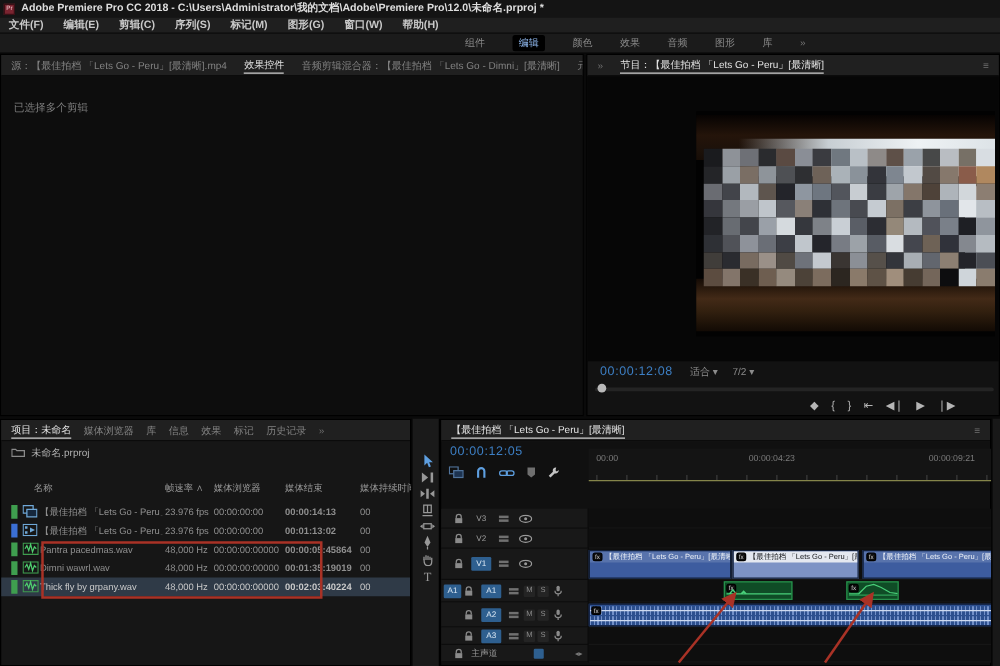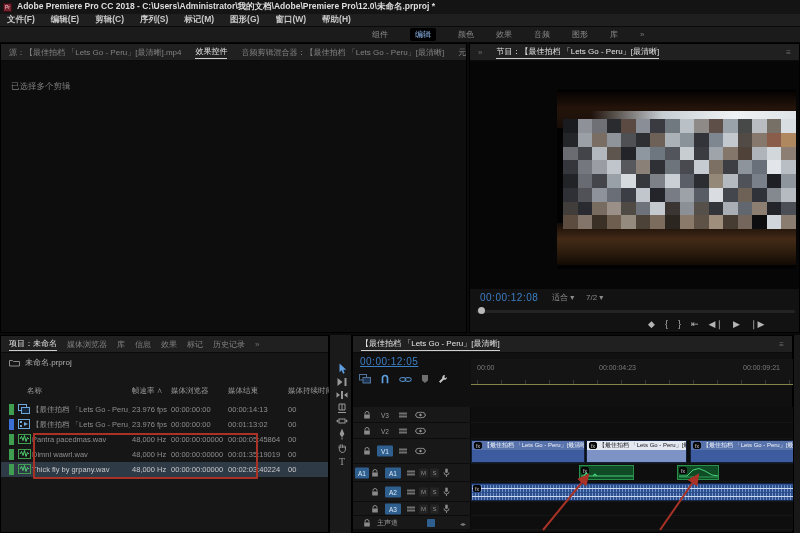--- a/index.html
+++ b/index.html
@@ -65,30 +65,30 @@
   #proj-header-row { position:absolute; left:0; top:50px; width:100%; height:14px; color:#989898; font-size:7.5px; }
   .col-name{position:absolute;left:26px;} .col-fps{position:absolute;left:131px;} .col-start{position:absolute;left:170px;} .col-end{position:absolute;left:227px;} .col-dur{position:absolute;left:287px;white-space:nowrap;}
   #proj-rows { position:absolute; left:0; top:66px; width:100%; }
   .proj-row { position:relative; width:100%; height:15px; font-size:7.5px; color:#8f8f8f; }
   .proj-row.selected { background:#2f3a47; color:#c9c9c9; }
   .row-chip { position:absolute; left:8px; top:2px; width:5px; height:11px; }
   .row-icon { position:absolute; left:17px; top:2px; }
   .row-name { position:absolute; left:31px; top:3px; width:98px; white-space:nowrap; overflow:hidden; }
   .row-fps { position:absolute; left:131px; top:3px; }
   .row-start { position:absolute; left:170px; top:3px; }
-  .row-end { position:absolute; left:227px; top:3px; }
+  .row-end { position:absolute; left:227px; top:3px;font-weight:bold; }
   .row-dur { position:absolute; left:287px; top:3px; width:40px; white-space:nowrap; overflow:hidden; }
 
   
   #tools-panel { left:329px; top:335px; width:23px; height:198px; background:#1a1a1a; border-left:1px solid #000; border-right:1px solid #000; }
   .tool { position:absolute; left:5px; width:14px; height:12px; display:flex; align-items:center; justify-content:center; }
 
   
   #timeline-panel { left:352px; top:335px; width:441px; height:198px; background:#101010; }
-  #tl-timecode { position:absolute; left:7px; top:20px; font-size:10px; color:#3d7fc4; letter-spacing:.5px;text-decoration:underline; }
+  #tl-timecode { position:absolute; left:7px; top:20px; font-size:10px; color:#3d7fc4; letter-spacing:.5px; }
   #tl-toolbar { position:absolute; left:6px; top:37px; height:12px; display:flex; gap:9px; align-items:center; }
   #tl-ruler { position:absolute; left:118px; top:23px; width:323px; height:26px; background:#141414; border-bottom:1px solid #85854a; }
   .ruler-label { position:absolute; top:5px; font-size:7px; color:#7c7c7c; white-space:nowrap; }
   .ruler-tick { position:absolute; bottom:0; width:1px; height:4px; background:#3a3a3a; }
   #tl-tracks { position:absolute; left:0; top:71px; width:441px; bottom:0; }
   .trk-head { position:absolute; left:0; width:118px; background:#181818; border-bottom:1px solid #0c0c0c; border-right:1px solid #0a0a0a; }
   .trk-body { position:absolute; left:118px; width:323px; border-bottom:1px solid #161616; background:#0e0e0e; }
   .t-ico { position:absolute; top:50%; transform:translateY(-50%); display:flex; align-items:center; }
   .t-name { position:absolute; top:50%; transform:translateY(-50%); width:16px; height:11px; font-size:6.5px; color:#9a9a9a; text-align:center; line-height:11px; }
   .t-name.blue { background:#2e5f8f; color:#dce9f5; border-radius:1px; }
@@ -147,21 +147,21 @@
       <div class="ws-item">音频</div>
       <div class="ws-item">图形</div>
       <div class="ws-item">库</div>
       <div class="ws-overflow">»</div>
     </div>
 
   <div id="fx-panel" class="abs panel">
     <div class="tabbar" id="fx-tabbar">
         <div class="tab">源：【最佳拍档 「Lets Go - Peru」[最清晰].mp4</div>
         <div class="tab active">效果控件</div>
-        <div class="tab">音频剪辑混合器：【最佳拍档 「Lets Go - Peru」[最清晰]</div>
+        <div class="tab">音频剪辑混合器：【最佳拍档 「Lets Go - Dimni」[最清晰]</div>
         <div class="tab">元数据</div>
       </div>
     <div id="fx-body">
       <div id="fx-msg">已选择多个剪辑</div>
     </div>
   </div>
 
   <div id="program-panel" class="abs panel">
     <div class="tabbar">
       <span class="panel-menu">»</span>

